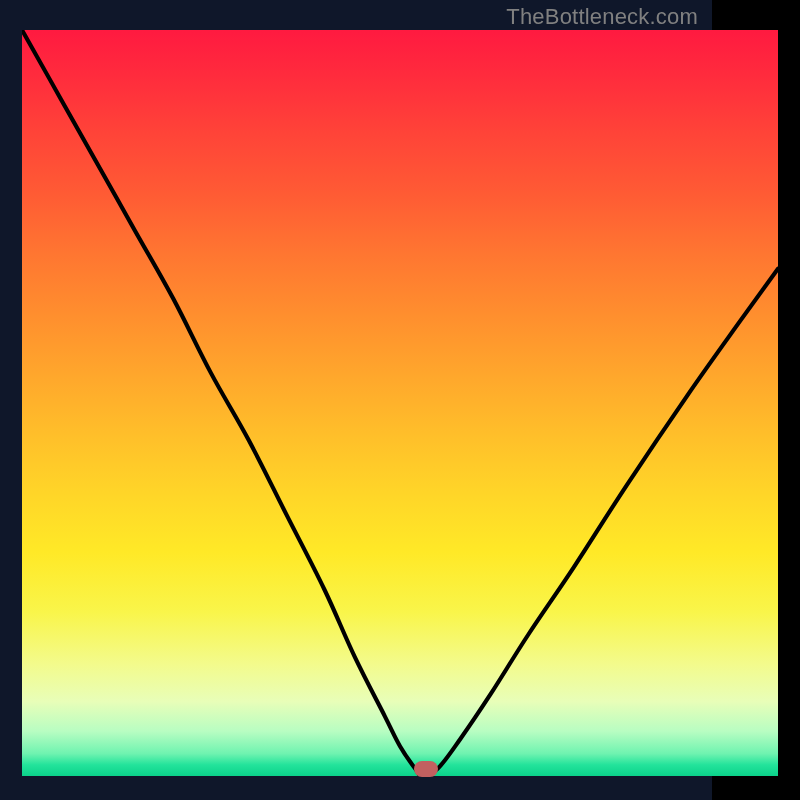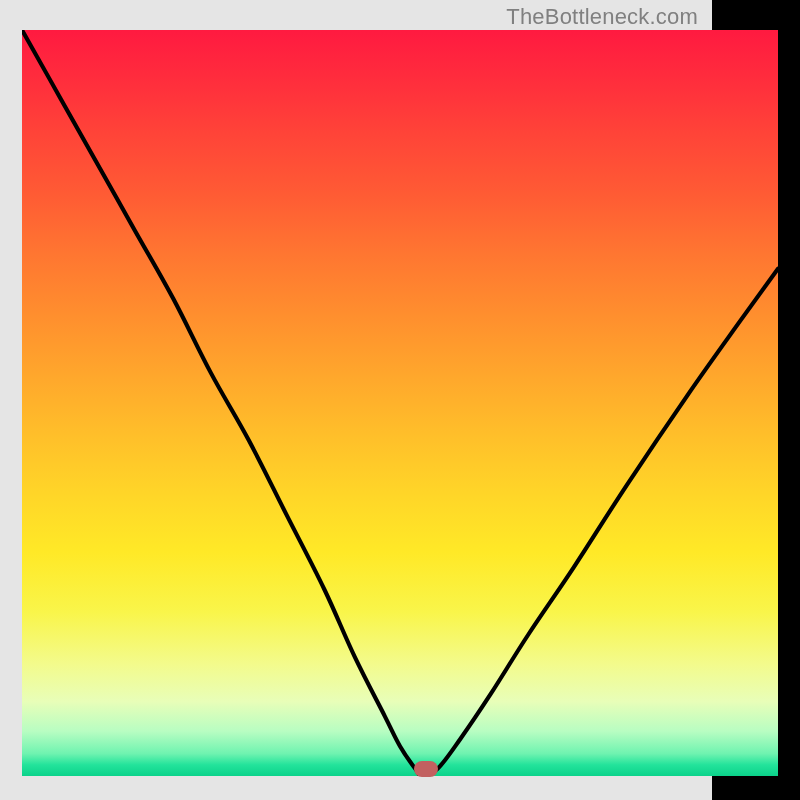--- a/index.html
+++ b/index.html
@@ -8,21 +8,21 @@
     width: 800px;
     height: 800px;
     background: #000;
     overflow: hidden;
     font-family: Arial, Helvetica, sans-serif;
   }
   .frame {
     position: relative;
     width: 712px;
     height: 800px;
-    background: #e5e5e5;
+    background: #0f172a;
   }
   .watermark {
     position: absolute;
     top: 4px;
     right: 14px;
     color: #808080;
     font-size: 22px;
     font-weight: 500;
     letter-spacing: 0.2px;
     z-index: 20;

